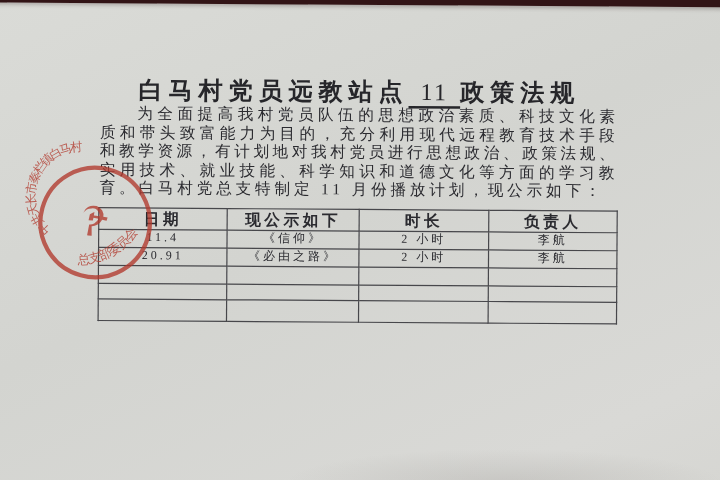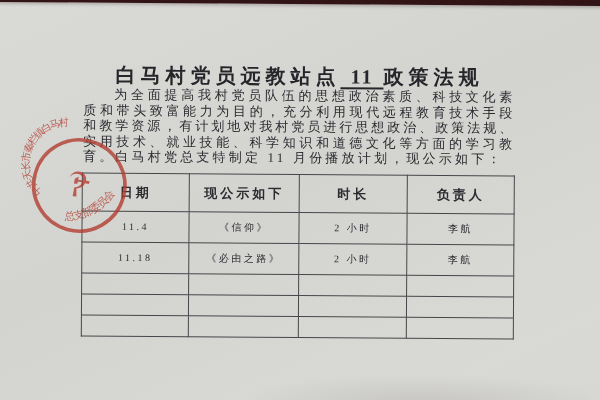--- a/index.html
+++ b/index.html
@@ -15,38 +15,38 @@
     background:linear-gradient(155deg,#dadbd7 0%,#d3d4d0 45%,#d9d9d6 85%,#d6d6d2 100%);
     transform:rotate(0.38deg);transform-origin:0 0;
     box-shadow:inset 0 2px 3px rgba(60,40,40,.25);
   }
   .title{
     position:absolute;top:46px;left:0;width:100%;
     text-align:center;font-size:20px;font-weight:bold;
     letter-spacing:5px;color:#26262a;white-space:nowrap;
   }
   .title .num{
-    font-weight:bold;letter-spacing:2px;
+    font-weight:normal;letter-spacing:2px;
     border-bottom:2px solid #26262a;padding:0 10px;text-align:right;
   }
   .para{
     position:absolute;left:92px;top:84px;width:430px;
     font-size:13px;line-height:15.5px;color:#2b2b30;
   }
   .pline{letter-spacing:1px;white-space:nowrap;}
   .just{text-align:justify;text-align-last:justify;white-space:normal;}
   .indent{text-indent:31px;}
   .last{letter-spacing:3.2px;}
   table.plan{
     position:absolute;left:91px;top:170px;width:432px;
     border-collapse:collapse;table-layout:fixed;
     border:1.5px solid #3d3d42;
   }
   .plan th,.plan td{
-    border:1px solid #47474b;padding:10px;margin:11px;
+    border:1px solid #47474b;padding:0;margin:11px;
     text-align:center;vertical-align:middle;
     color:#2b2b30;line-height:1;
   }
   .plan th{height:17px;font-size:13px;font-weight:600;letter-spacing:3px;}
   .plan td{font-size:10px;letter-spacing:2.5px;}
   .plan tbody tr:nth-child(1){height:15px;}
   .plan tbody tr:nth-child(2){height:15px;}
   .plan tbody tr:nth-child(3){height:15px;}
   .plan tbody tr:nth-child(4){height:13px;}
   .plan tbody tr:nth-child(5){height:18px;}
@@ -92,21 +92,21 @@
         </tr>
       </thead>
       <tbody>
         <tr>
           <td>11.4</td>
           <td>《信仰》</td>
           <td>2 小时</td>
           <td>李航</td>
         </tr>
         <tr>
-          <td>11.18</td>
+          <td>20.91</td>
           <td>《必由之路》</td>
           <td>2 小时</td>
           <td>李航</td>
         </tr>
         <tr>
           <td></td>
           <td></td>
           <td></td>
           <td></td>
         </tr>

